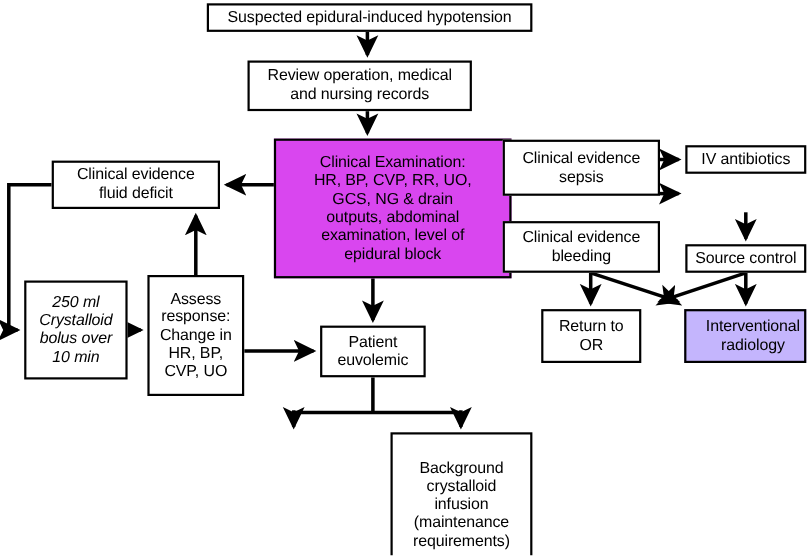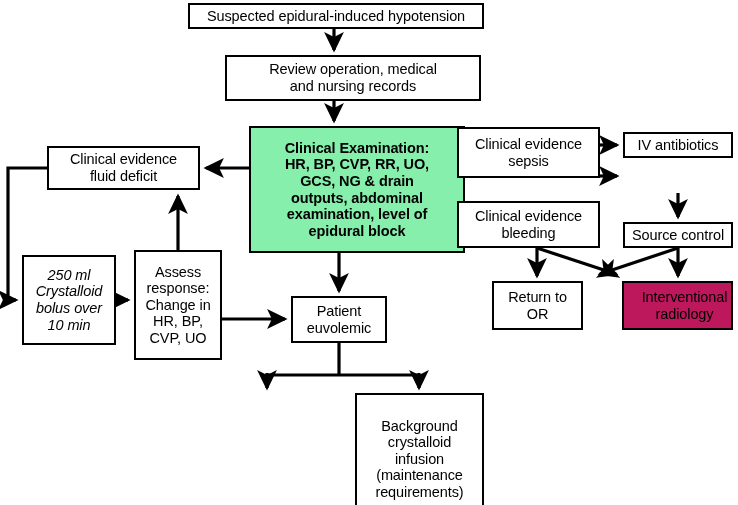--- a/index.html
+++ b/index.html
@@ -91,25 +91,25 @@
 
       <line x1="678" y1="248" x2="600" y2="274" marker-end="url(#ah)"></line>
 
       <line x1="678" y1="248" x2="678" y2="276" marker-end="url(#ah)"></line>
     </g>
   </svg>
 
   <div class="node-box" style="left: 188px; top: 3px; width: 296px; height: 26px; font-size: 14.5px; border-color: rgb(0, 0, 0); background: rgb(255, 255, 255); color: rgb(0, 0, 0);">
     <span class="node-text">Suspected epidural-induced hypotension</span>
   </div>
-  <div class="node-box" style="left: 225px; top: 55px; width: 256px; height: 46px; font-size: 14.5px; border-color: rgb(0, 0, 0); background: rgb(255, 255, 255); color: rgb(0, 0, 0);">
+  <div class="node-box" style="left: 225px; top: 55px; width: 204px; height: 46px; font-size: 14.5px; border-color: rgb(0, 0, 0); background: rgb(255, 255, 255); color: rgb(0, 0, 0);">
     <span class="node-text">Review operation, medical
 and nursing records</span>
   </div>
-  <div class="node-box" style="left: 249px; top: 126px; width: 216px; height: 127px; font-size: 14.5px; border-color: rgb(0, 0, 0); background: #86efac; color: rgb(0, 0, 0); font-weight: bold;">
+  <div class="node-box" style="left: 249px; top: 126px; width: 216px; height: 127px; font-size: 14.5px; border-color: rgb(0, 0, 0); background: #d946ef; color: rgb(0, 0, 0);">
     <span class="node-text">Clinical Examination:
 HR, BP, CVP, RR, UO,
 GCS, NG &amp; drain
 outputs, abdominal
 examination, level of
 epidural block</span>
   </div>
   <div class="node-box" style="left: 47px; top: 146px; width: 153px; height: 44px; font-size: 14.5px; border-color: rgb(0, 0, 0); background: rgb(255, 255, 255); color: rgb(0, 0, 0);">
     <span class="node-text">Clinical evidence
 fluid deficit</span>
@@ -149,18 +149,18 @@
   <div class="node-box" style="left: 623px; top: 132px; width: 110px; height: 26px; font-size: 14.5px; border-color: rgb(0, 0, 0); background: rgb(255, 255, 255); color: rgb(0, 0, 0);">
     <span class="node-text">IV antibiotics</span>
   </div>
   <div class="node-box" style="left: 623px; top: 222px; width: 110px; height: 26px; font-size: 14.5px; border-color: rgb(0, 0, 0); background: rgb(255, 255, 255); color: rgb(0, 0, 0);">
     <span class="node-text">Source control</span>
   </div>
   <div class="node-box" style="left: 492px; top: 281px; width: 91px; height: 49px; font-size: 14.5px; border-color: rgb(0, 0, 0); background: rgb(255, 255, 255); color: rgb(0, 0, 0);">
     <span class="node-text">Return to
 OR</span>
   </div>
-  <div class="node-box" style="left: 622px; top: 281px; width: 111px; height: 49px; font-size: 14.5px; border-color: rgb(0, 0, 0); background: #be185d; color: rgb(0, 0, 0); padding-left: 16px;">
+  <div class="node-box" style="left: 622px; top: 281px; width: 111px; height: 49px; font-size: 14.5px; border-color: rgb(0, 0, 0); background: #c4b5fd; color: rgb(0, 0, 0); padding-left: 16px;">
     <span class="node-text">Interventional
 radiology</span>
   </div>
 
 </div>
 
 </body></html>

